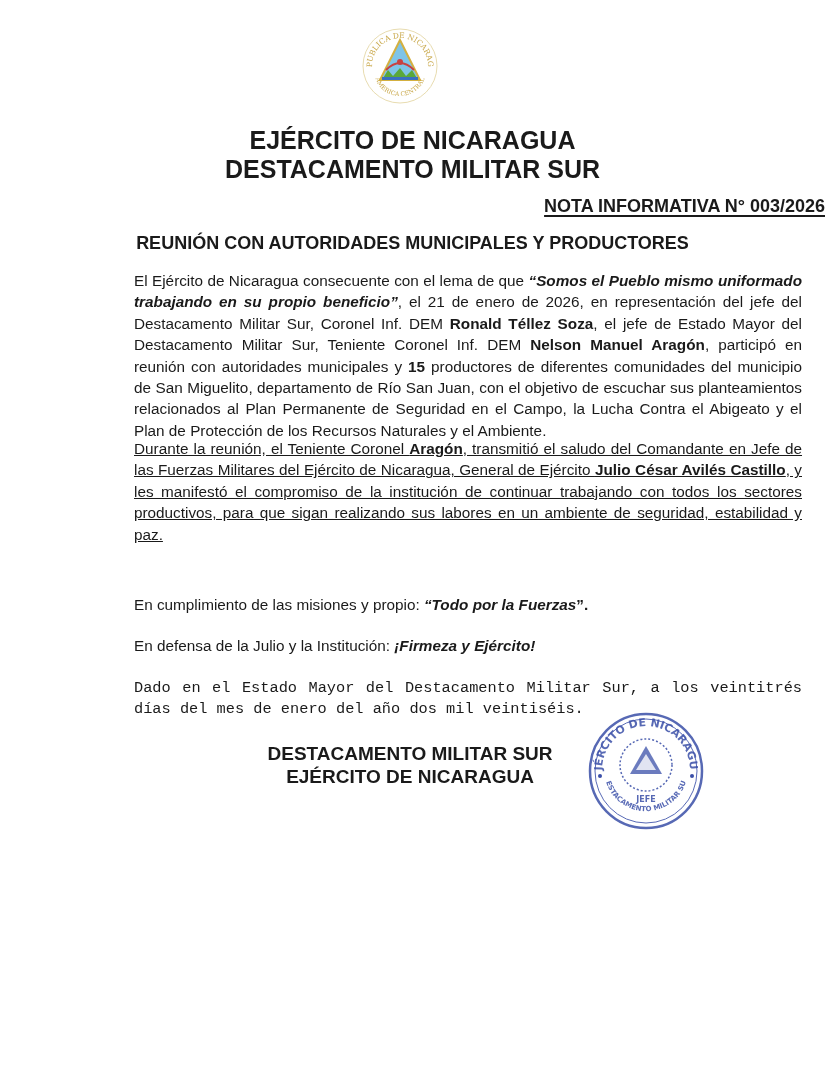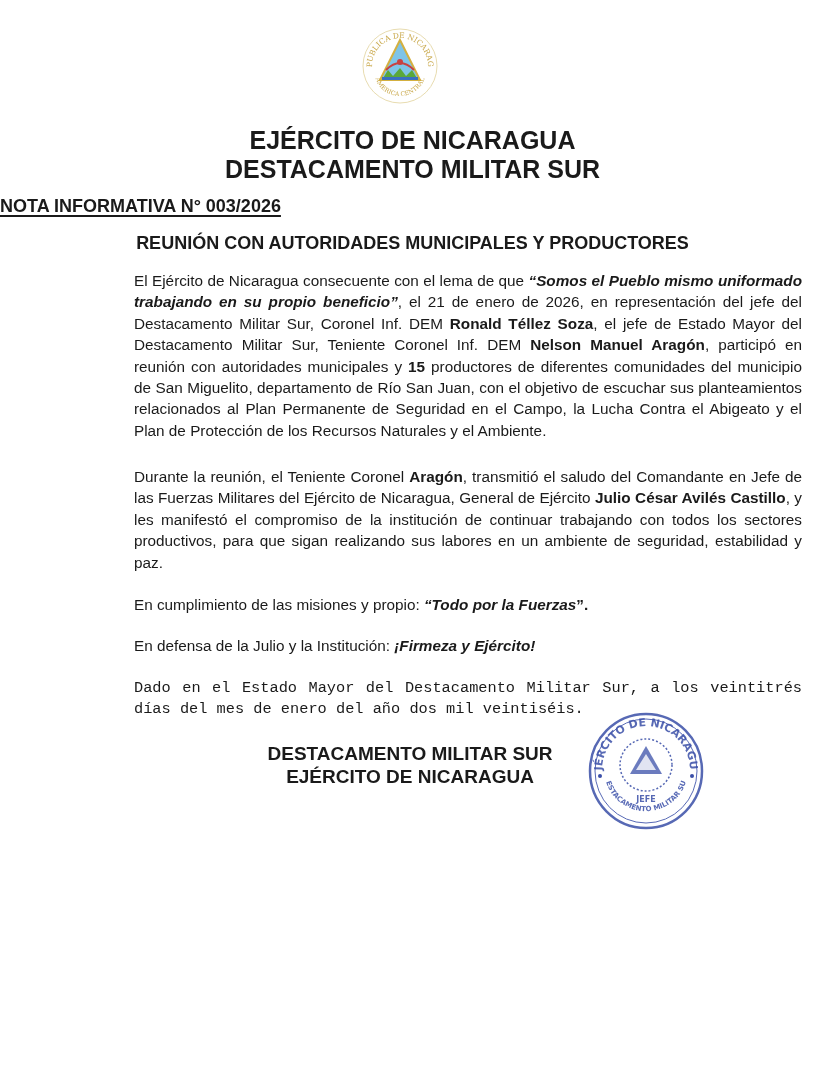--- a/index.html
+++ b/index.html
@@ -1,26 +1,26 @@
 <!DOCTYPE html>
 <html><head>
 <meta charset="utf-8">
 <style>
   html, body { margin:0; padding:0; background:#ffffff; }
   body { width:825px; height:1068px; position:relative; overflow:hidden; font-family:"Liberation Sans", sans-serif; color:#1a1a1a; }
   .emblem { position:absolute; left:360px; top:26px; width:80px; height:80px; }
   .h1 { position:absolute; left:0; width:825px; text-align:center; font-weight:bold; font-size:25px; line-height:29px; letter-spacing:0px; }
   .h1.l1 { top:126px; }
   .h1.l2 { top:155px; }
-  .nota { position:absolute; top:196px; left:0; width:825px; text-align:left; font-weight:bold; font-size:18px; }
+  .nota { position:absolute; top:196px; left:0; width:825px; text-align:right; font-weight:bold; font-size:18px; }
   .nota span { text-decoration:underline; text-decoration-thickness:2px; text-underline-offset:3px; }
   .subtitle { position:absolute; top:233px; left:0; width:825px; text-align:center; font-weight:bold; font-size:18px; }
   .para { position:absolute; left:86px; width:668px; font-size:15.3px; line-height:21.4px; text-align:justify;margin-left:48px; }
   .p1 { top:270px; }
-  .p2 { top:466px; }
+  .p2 { top:438px;text-decoration:underline; }
   .p3 { top:594px; }
   .p4 { top:635px; }
   .p5 { top:678px;font-family:Liberation Mono, monospace; }
   b { font-weight:bold; }
   .bi { font-weight:bold; font-style:italic; }
   .sig { position:absolute; left:250px; width:320px; text-align:center; font-weight:bold; font-size:19px; line-height:23px; }
   .sig.l1 { top:742px; }
   .sig.l2 { top:765px; }
   .stamp { position:absolute; left:586px; top:710px; width:120px; height:122px; }
 </style>

